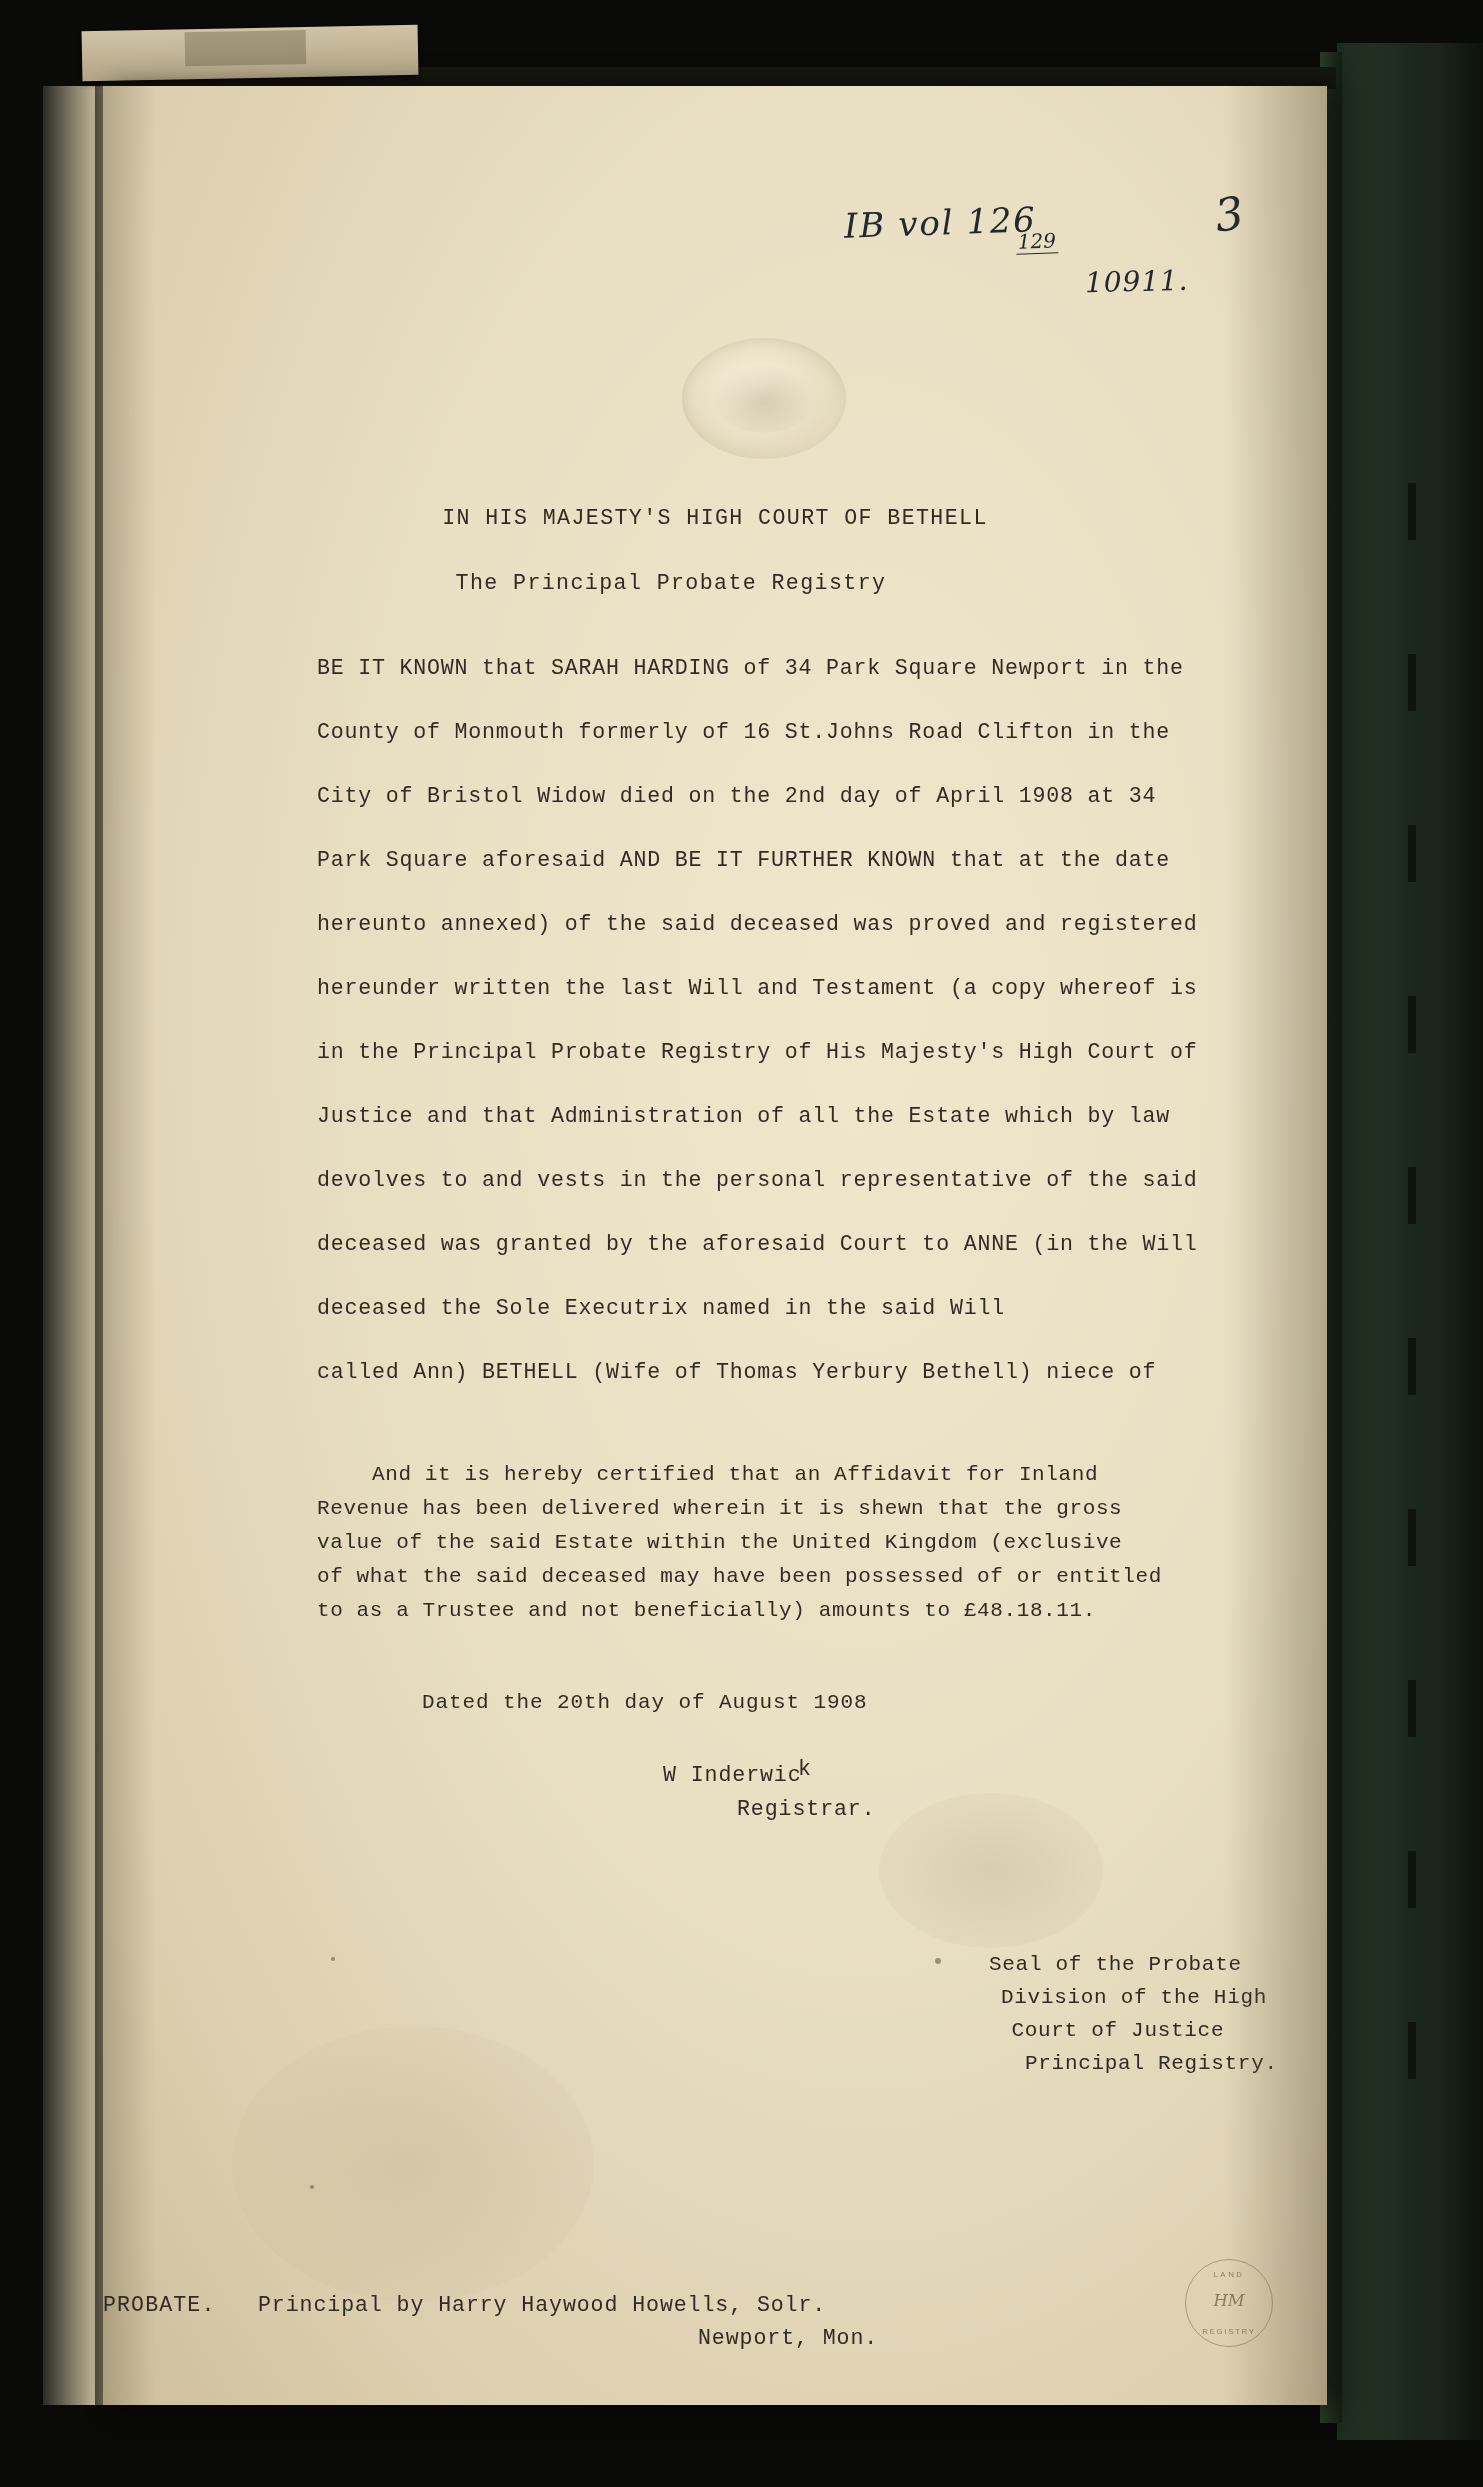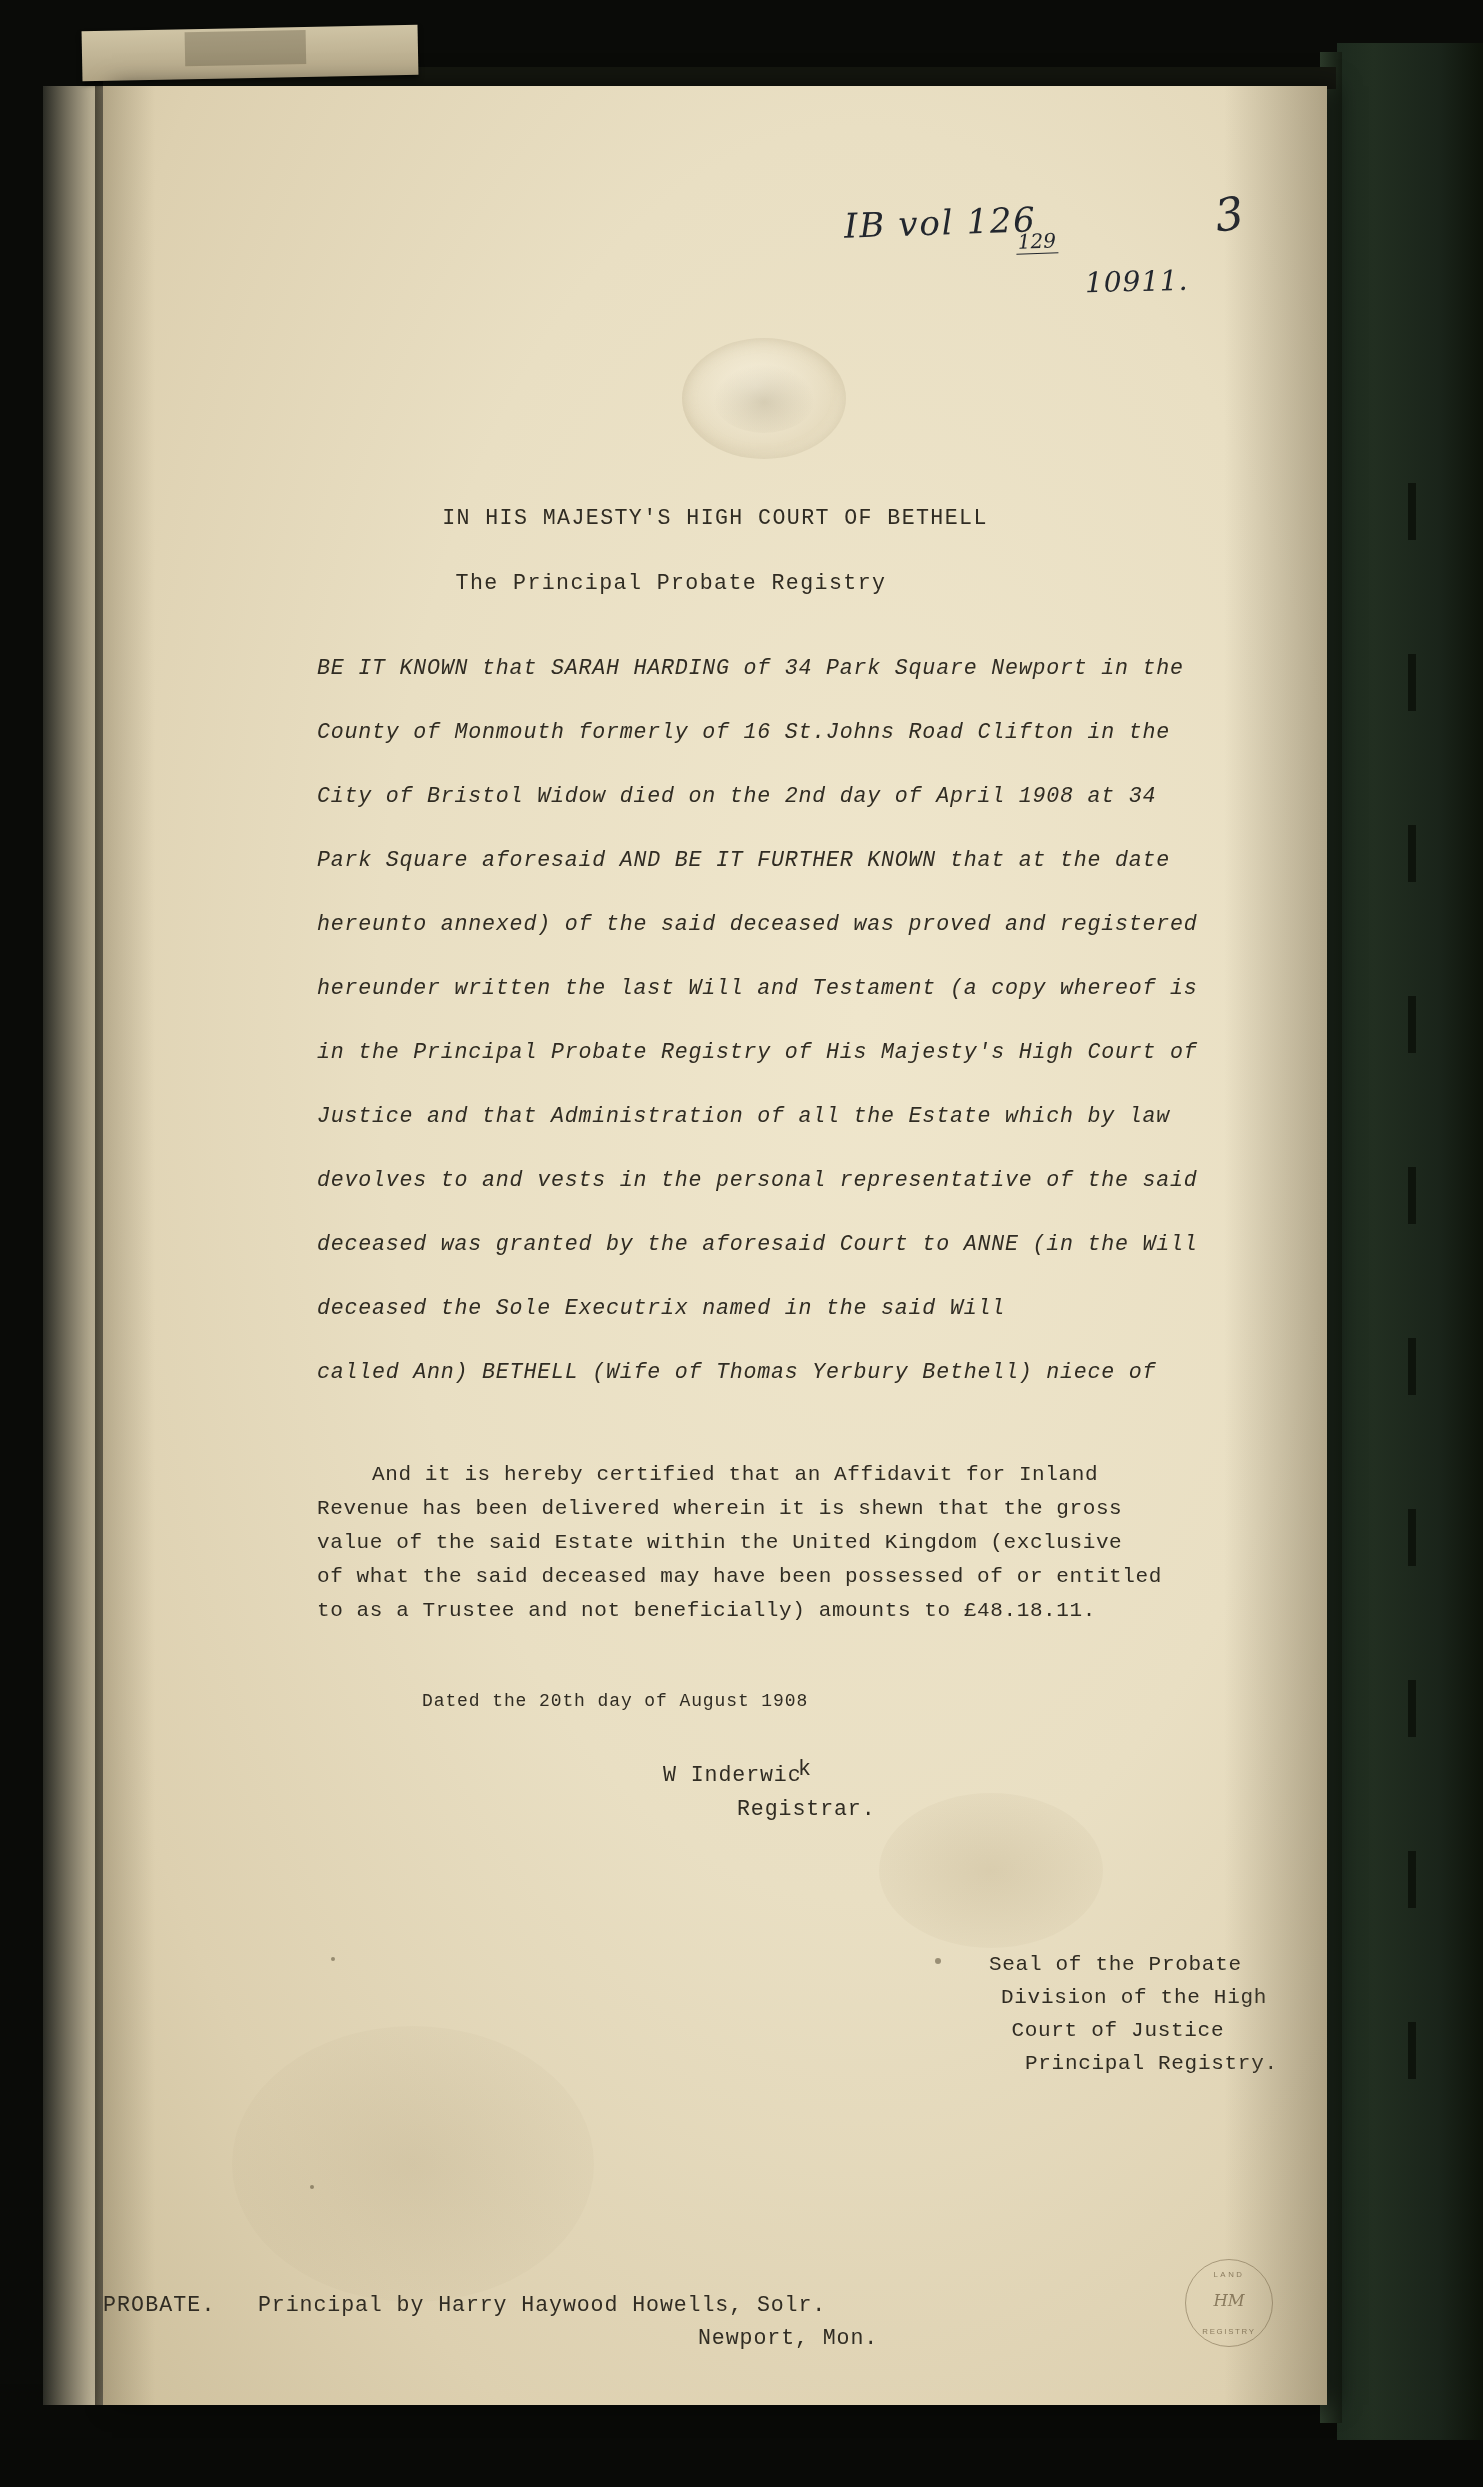--- a/index.html
+++ b/index.html
@@ -221,37 +221,37 @@
     letter-spacing: 1.4px;
   }
   .body-block {
     position: absolute;
     left: 214px; top: 550px;
     width: 888px;
     font-size: 21.6px;
     line-height: 64px;
     letter-spacing: 0.8px;
   }
-  .body-block .ln { white-space: nowrap; font-style: italic; }
+  .body-block .ln { white-space: nowrap; }
 
   .affidavit {
     position: absolute;
     left: 214px; top: 1372px;
     width: 914px;
     font-size: 21px;
     line-height: 34px;
     letter-spacing: 0.6px;
   }
   .affidavit .ln { white-space: nowrap; }
   .affidavit .indent { padding-left: 55px; }
 
   .dated {
     position: absolute;
     left: 319px; top: 1605px;
-    font-size: 18px;
+    font-size: 21px;
     letter-spacing: 0.9px;
     white-space: nowrap;
   }
   .sig {
     position: absolute;
     left: 560px; top: 1677px;
     font-size: 21.6px;
     letter-spacing: 0.9px;
     white-space: nowrap;
   }

